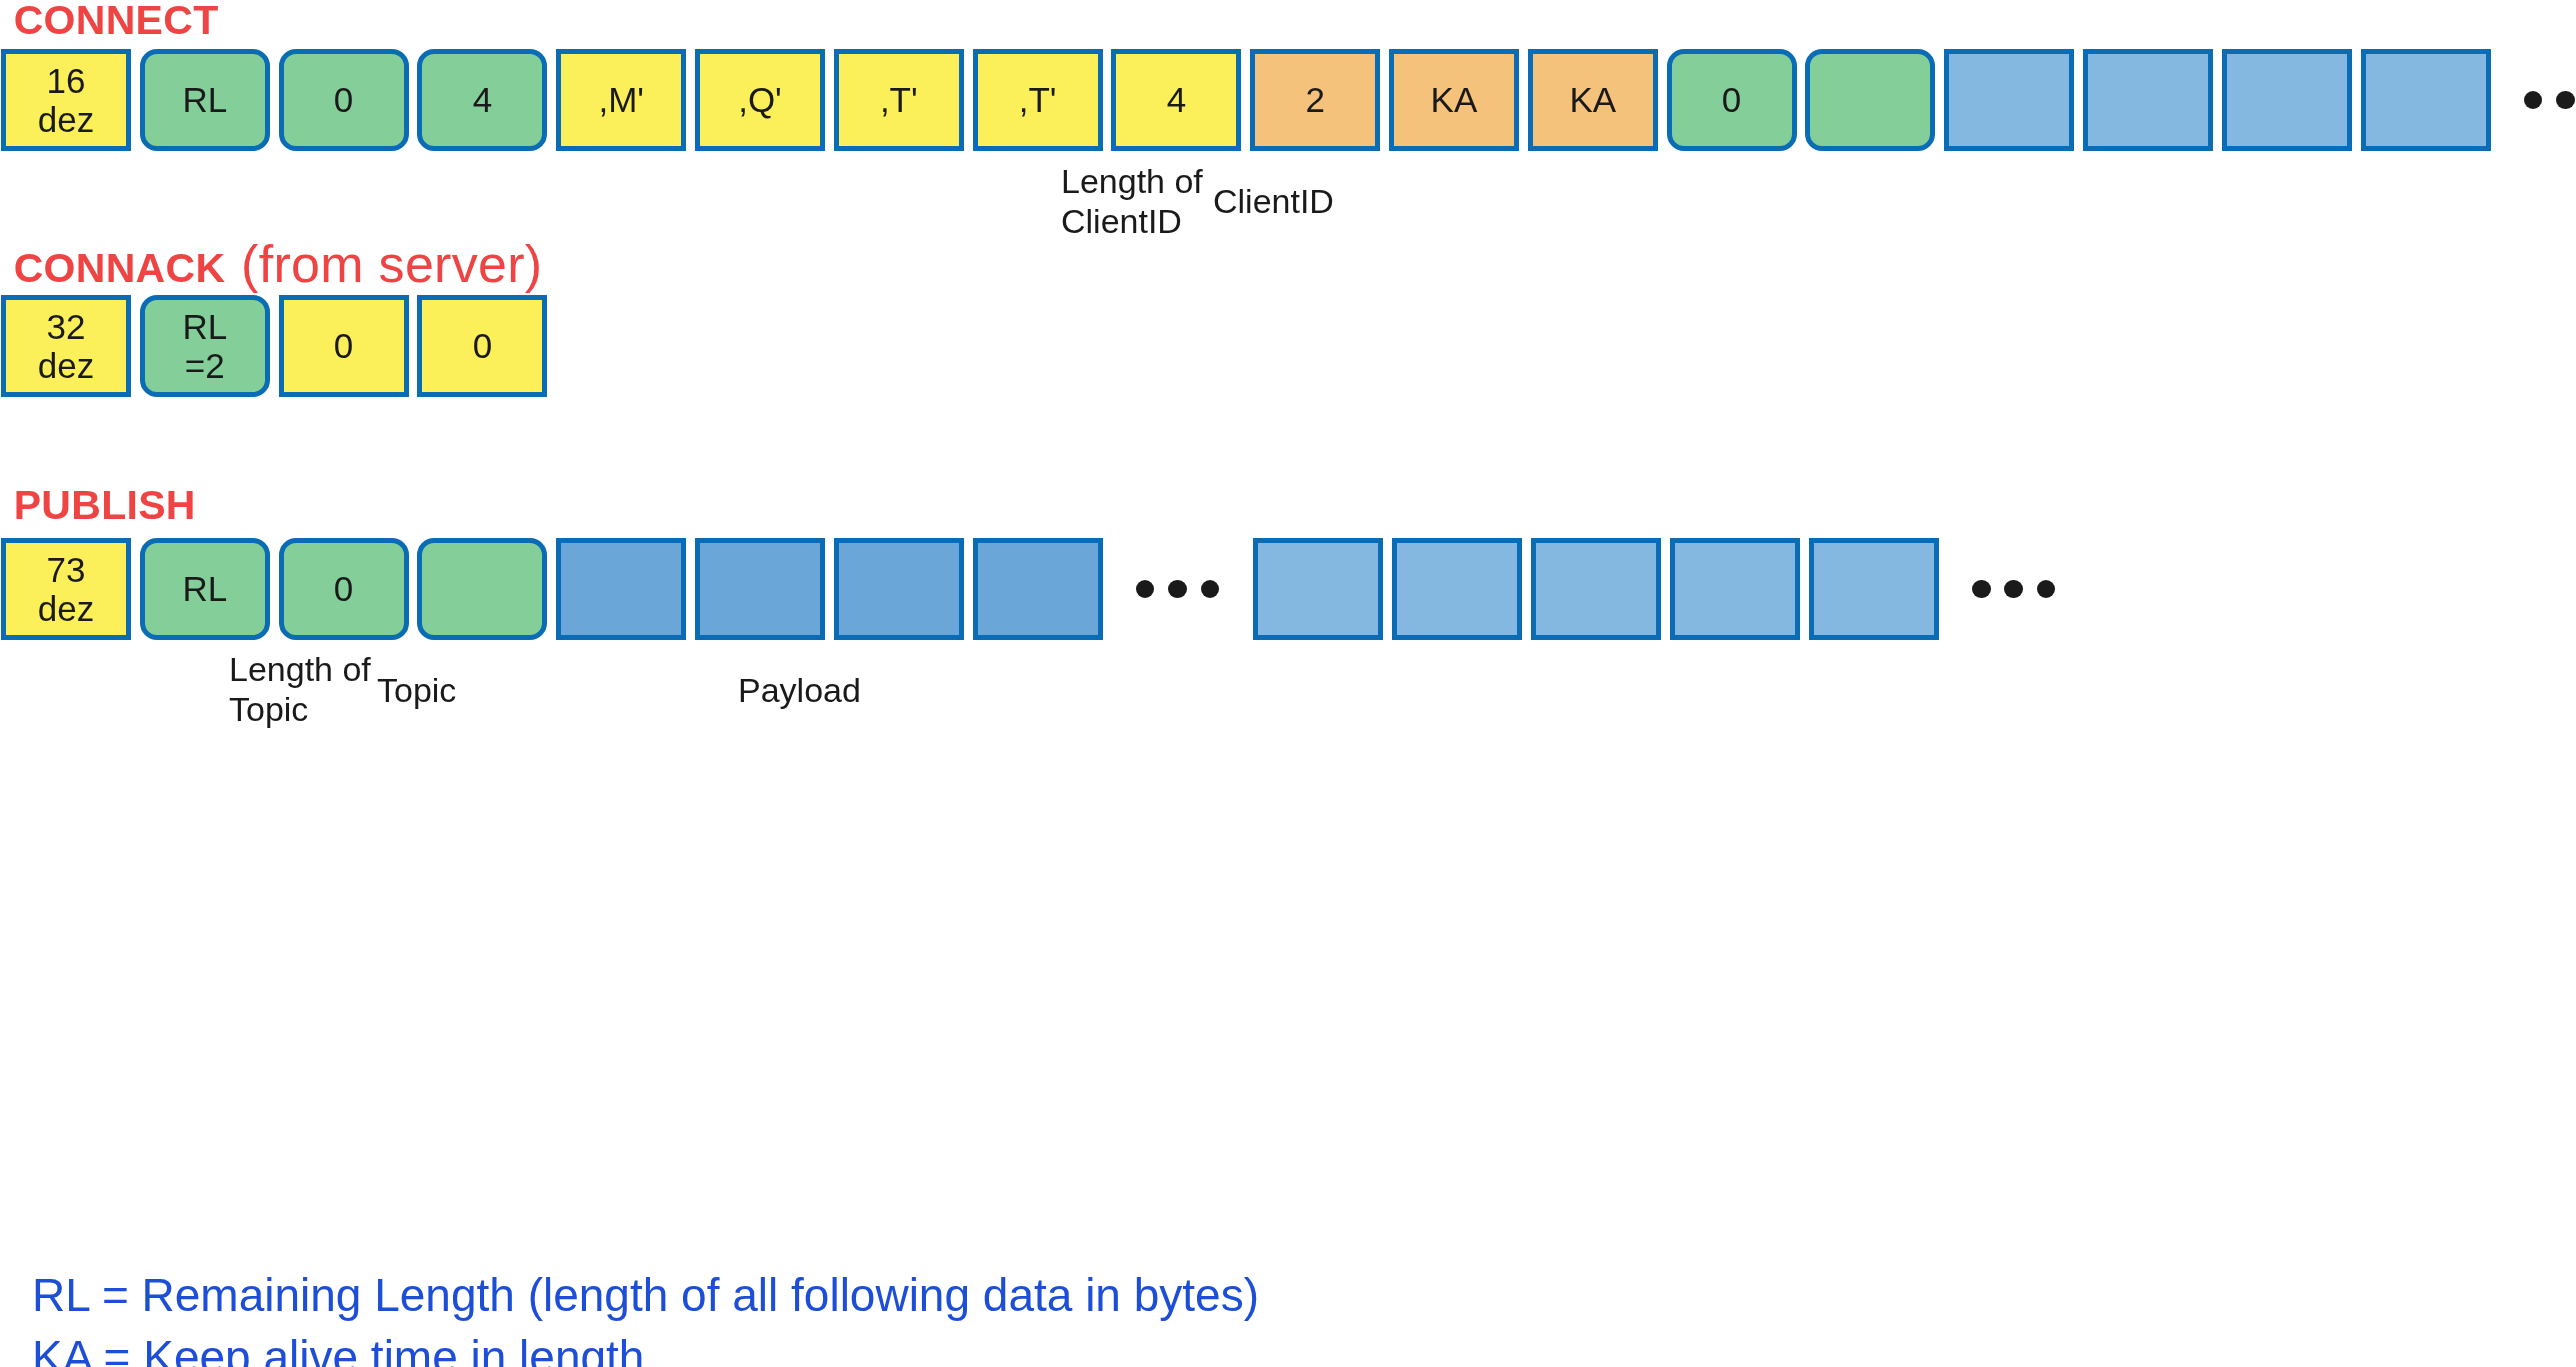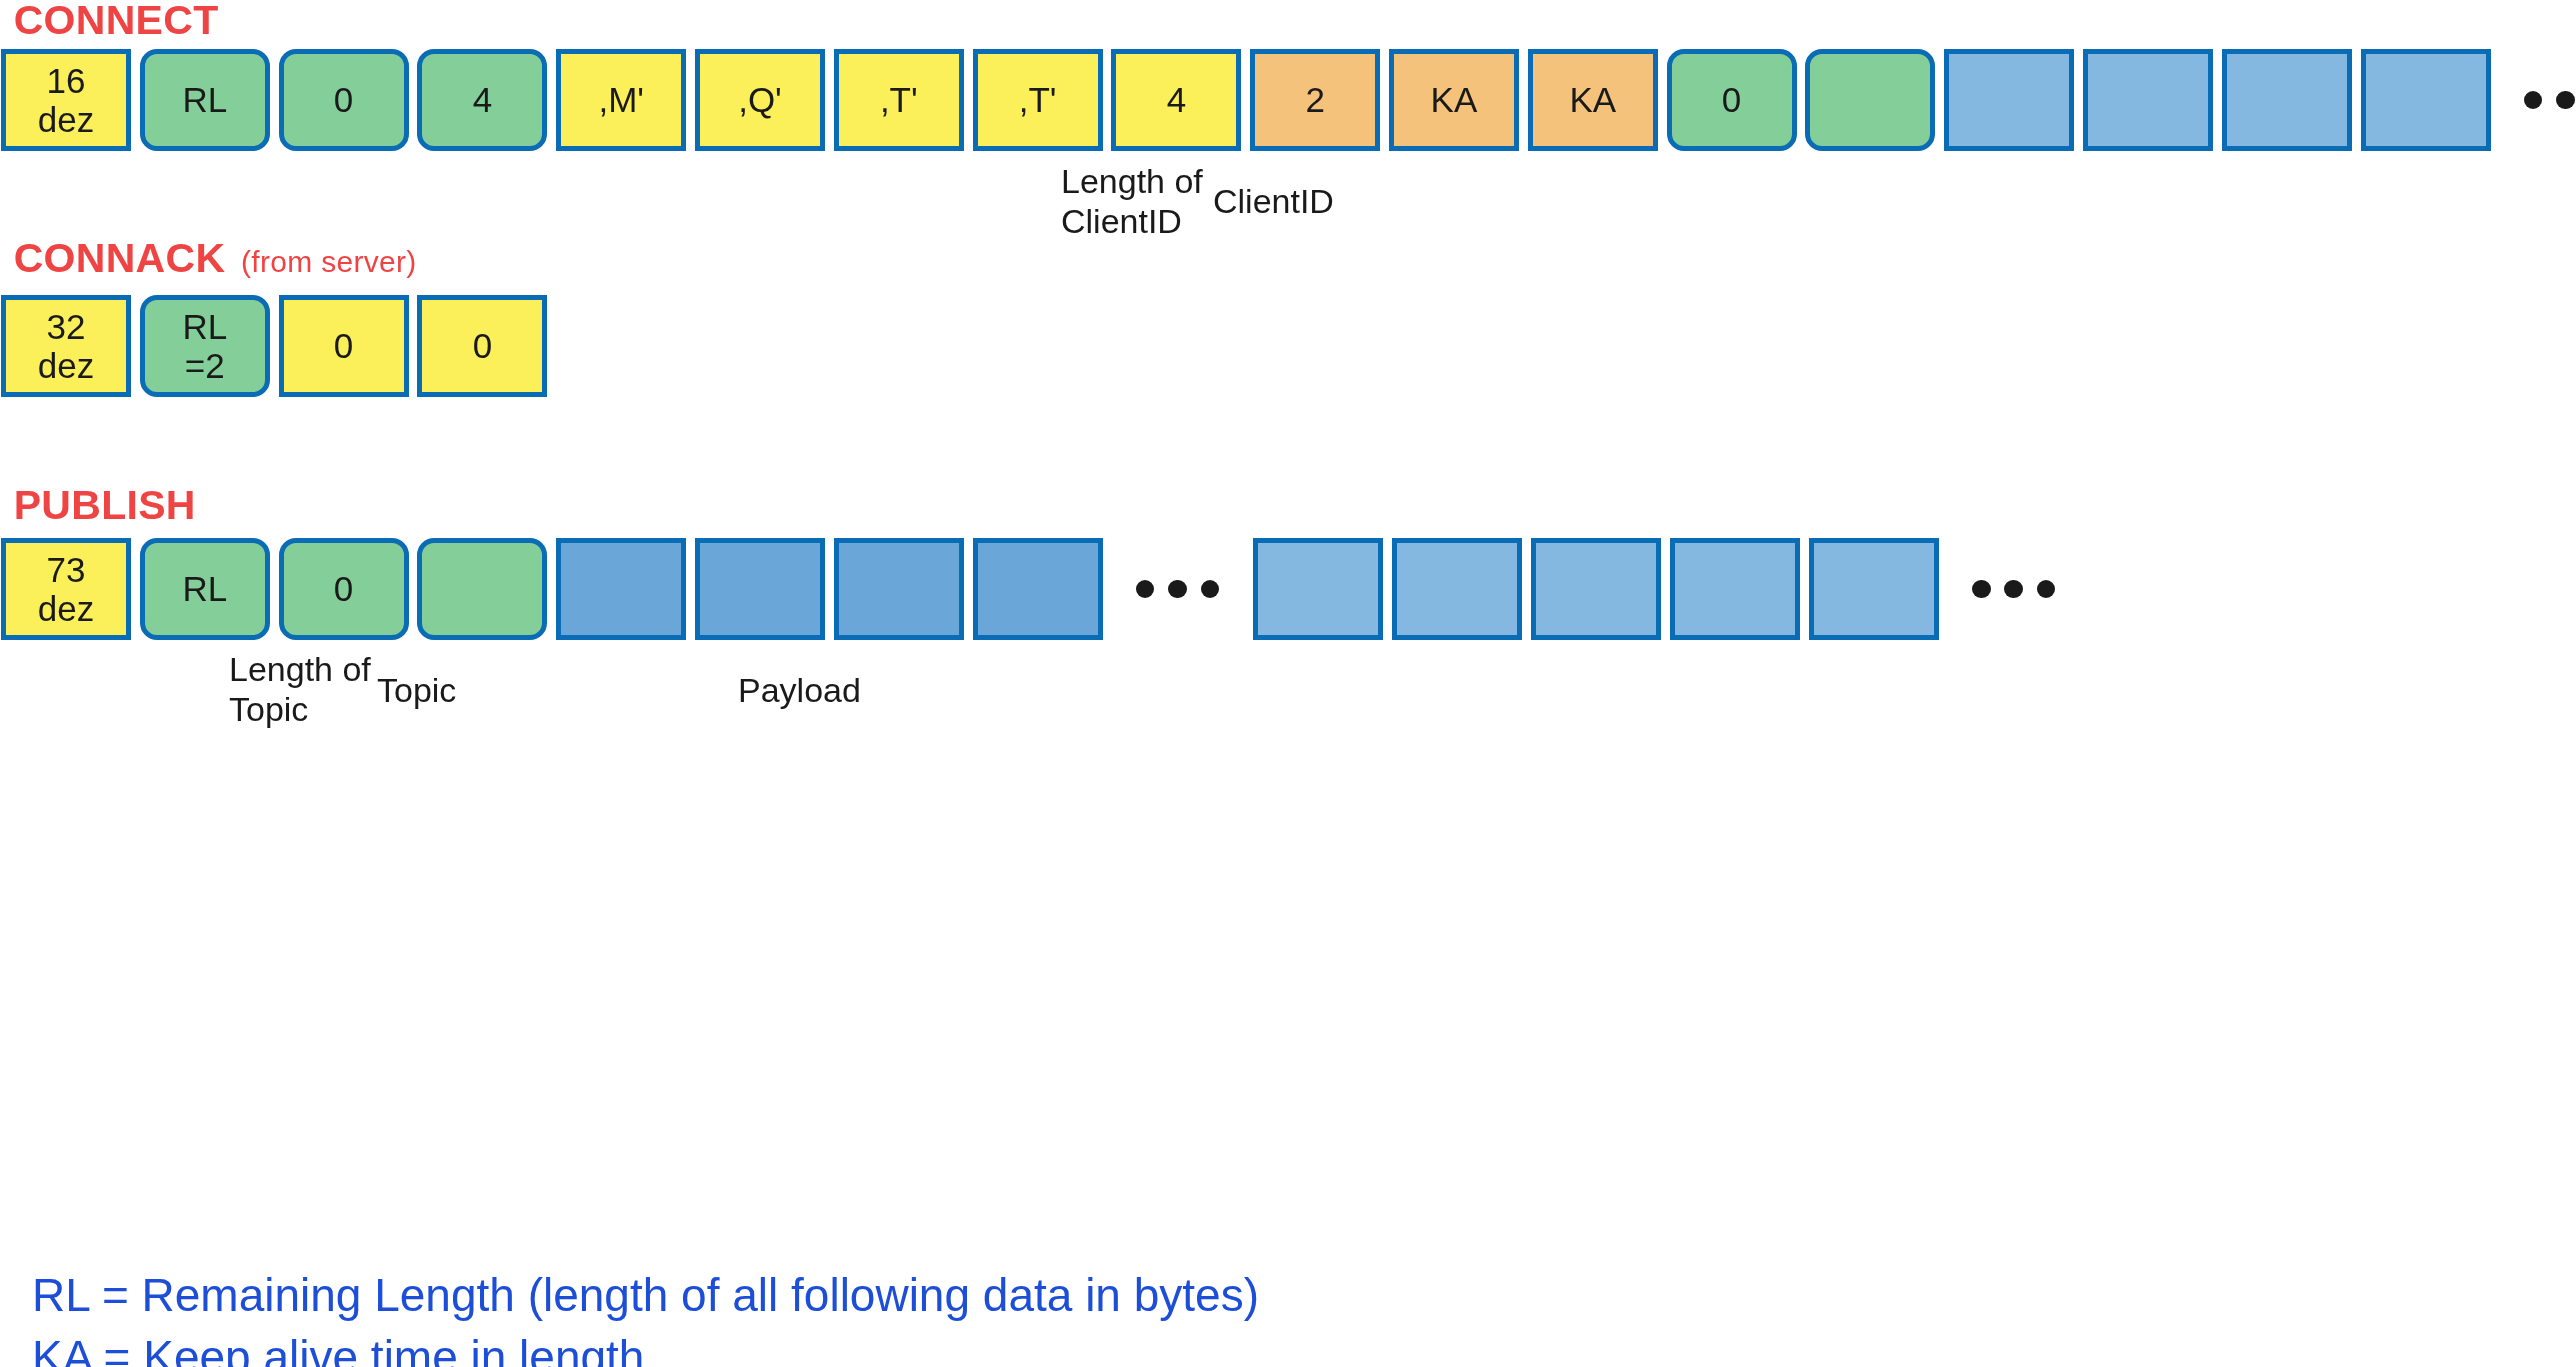--- a/index.html
+++ b/index.html
@@ -26,21 +26,21 @@
     position: absolute;
     white-space: nowrap;
     font-size: 41px;
     font-weight: bold;
     letter-spacing: 0.3px;
     color: #ef4444;
     line-height: 1;
   }
   .heading .sub {
     font-weight: normal;
-    font-size: 30px;
+    font-size: 52px;
     padding-left: 15.7px;
   }
 
   
   .row {
     position: absolute;
     display: flex;
     align-items: flex-start;
   }
   .byte {

